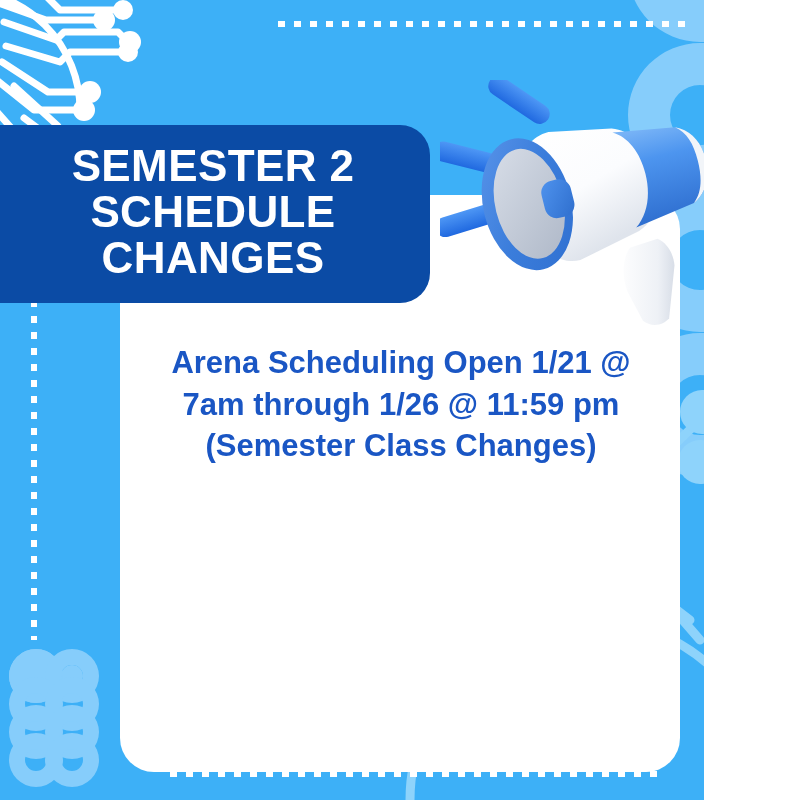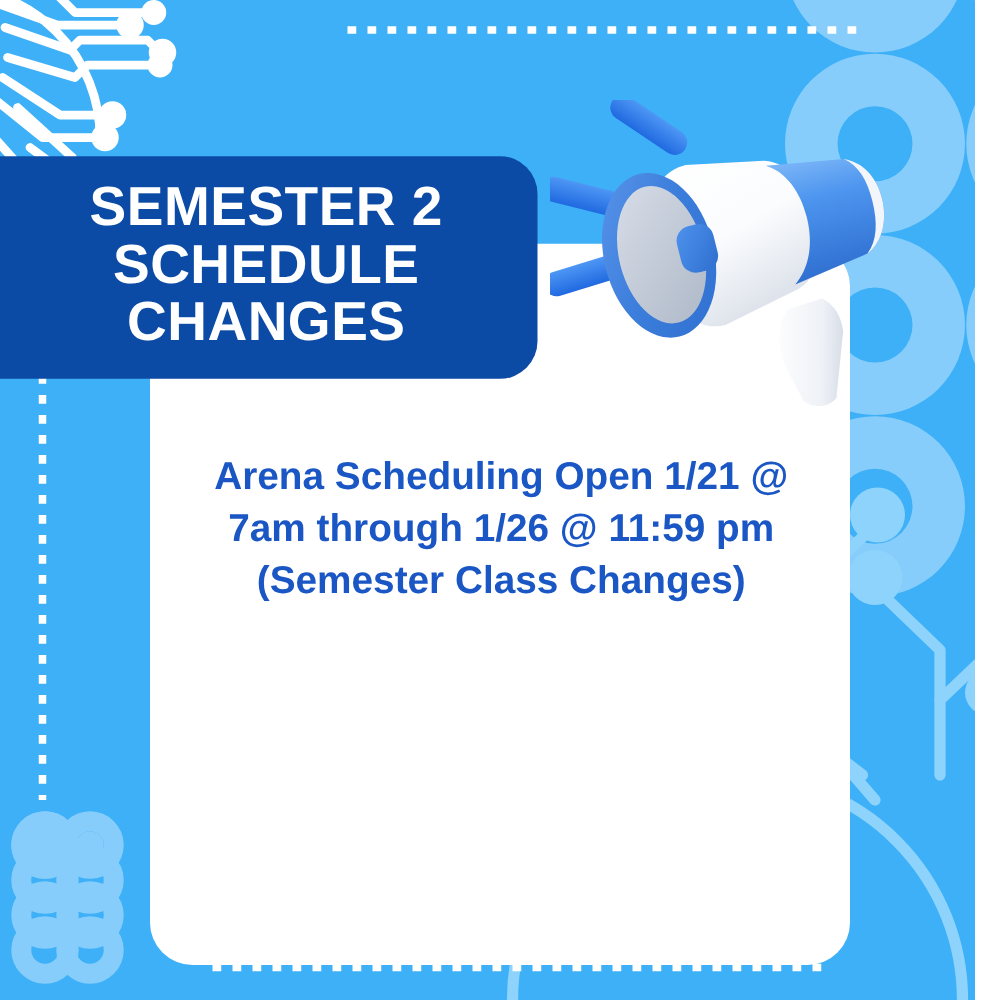--- a/index.html
+++ b/index.html
@@ -2,21 +2,21 @@
 <html><head>
 <meta charset="utf-8">
 <style>
   html, body {
     margin: 0;
     padding: 0;
     background: #ffffff;
   }
   #poster {
     position: relative;
-    width: 780px;
+    width: 704px;
     height: 800px;
     overflow: hidden;
     background: #3db0f7;
     font-family: "Liberation Sans", sans-serif;
   }
 
   
   .bg-layer {
     position: absolute;
     inset: 0;
@@ -67,21 +67,21 @@
     position: absolute;
     left: 128px;
     top: 342px;
     width: 546px;
     text-align: center;
     color: #1a56c4;
     font-size: 31px;
     line-height: 1.34;
     font-weight: bold;
   }
-  #body-copy p { margin: 18px; white-space: pre-line; }
+  #body-copy p { margin: 0; white-space: pre-line; }
   #body-copy p.spaced { margin-top: 38px; }
 
   
   #megaphone {
     position: absolute;
     left: 440px;
     top: 80px;
     width: 330px;
     height: 250px;
   }

